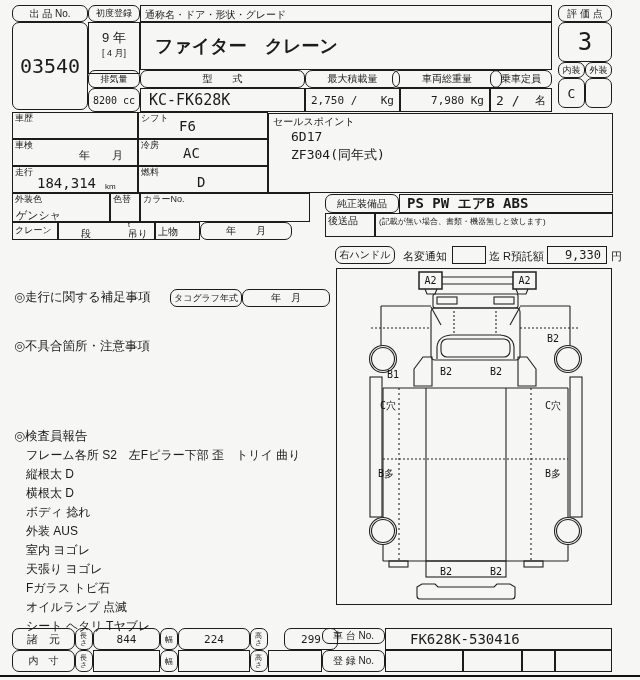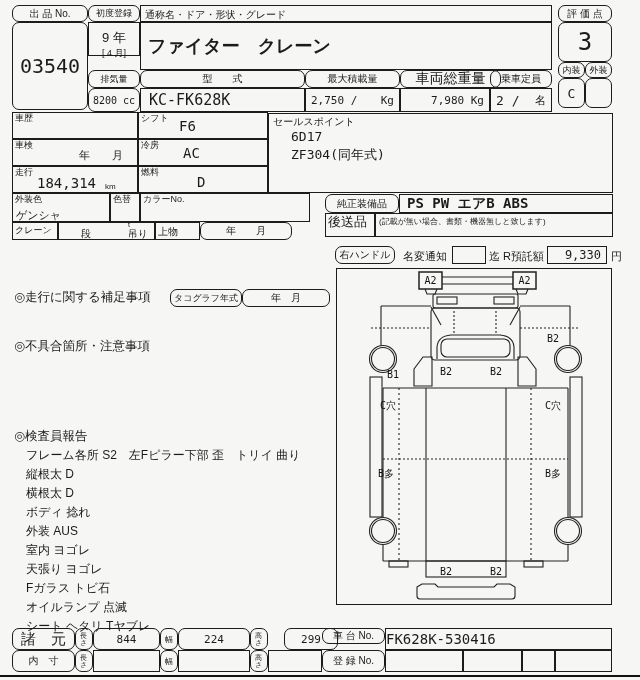--- a/index.html
+++ b/index.html
@@ -19,41 +19,41 @@
 </style>
 </head>
 <body>
 
 <div id="sheet">
 
   <div class="c cen" style="left:12px;top:5px;width:76px;height:17px;font-size:10px">出 品 No.</div>
   <div class="c cen mono" style="left:12px;top:22px;width:76px;height:88px;font-size:20px">03540</div>
 
   <div class="c cen" style="left:88px;top:5px;width:52px;height:17px;font-size:9px">初度登録</div>
-  <div class="c" style="left:88px;top:22px;width:52px;height:34px">
+  <div class="c" style="left:88px;top:22px;width:52px;height:52px">
     <div class="nb" style="text-align:center;font-size:13px;margin-top:6px">9 年</div>
     <div class="nb" style="text-align:center;font-size:9px">[ 4 月]</div>
   </div>
 
   <div class="c" style="left:140px;top:5px;width:412px;height:17px;font-size:10px;padding:2px 4px">通称名・ドア・形状・グレード</div>
-  <div class="c vcell" style="left:140px;top:22px;width:412px;height:48px;font-size:18px;font-weight:bold;padding-left:7px">ファイター　クレーン</div>
+  <div class="c vcell" style="left:140px;top:22px;width:412px;height:48px;font-size:18px;font-weight:bold;padding-left:14px">ファイター　クレーン</div>
 
   <div class="c cen" style="left:88px;top:70px;width:52px;height:18px;font-size:9px">排気量</div>
   <div class="c cen mono" style="left:88px;top:88px;width:52px;height:24px;font-size:10px">8200 cc</div>
 
   <div class="c cen" style="left:140px;top:70px;width:165px;height:18px;font-size:10px">型　　式</div>
   <div class="c vcell mono" style="left:140px;top:88px;width:165px;height:24px;font-size:15px;padding-left:8px">KC-FK628K</div>
 
   <div class="c cen" style="left:305px;top:70px;width:95px;height:18px;font-size:10px">最大積載量</div>
   <div class="c vcell mono" style="left:305px;top:88px;width:95px;height:24px;font-size:11px;justify-content:space-between;padding:0 5px">
     <span>2,750 /</span>
     <span>Kg</span>
   </div>
 
-  <div class="c cen" style="left:400px;top:70px;width:101px;height:18px;font-size:14px">車両総重量</div>
+  <div class="c cen" style="left:392px;top:70px;width:110px;height:18px;font-size:10px">車両総重量</div>
   <div class="c vcell mono" style="left:400px;top:88px;width:90px;height:24px;font-size:11px;justify-content:flex-end;padding-right:5px">7,980 Kg</div>
 
   <div class="c cen" style="left:490px;top:70px;width:62px;height:18px;font-size:10px">乗車定員</div>
   <div class="c vcell" style="left:490px;top:88px;width:62px;height:24px;justify-content:space-between;padding:0 5px">
     <span class="mono" style="font-size:13px">2 /</span>
     <span style="font-size:11px">名</span>
   </div>
 
   <div class="c cen" style="left:558px;top:5px;width:54px;height:17px;font-size:10px">評 価 点</div>
   <div class="c cen mono" style="left:558px;top:22px;width:54px;height:40px;font-size:24px">3</div>
@@ -116,21 +116,21 @@
   <div class="c" style="left:268px;top:113px;width:345px;height:80px">
     <span class="lab" style="font-size:10px;left:4px;top:2px">セールスポイント</span>
     <div class="nb mono" style="position:absolute;left:22px;top:15px;font-size:13px">6D17</div>
     <div class="nb mono" style="position:absolute;left:22px;top:32px;font-size:13px">ZF304(同年式)</div>
   </div>
 
   <div class="c cen" style="left:325px;top:194px;width:74px;height:19px;font-size:10px">純正装備品</div>
   <div class="c vcell mono" style="left:399px;top:194px;width:214px;height:19px;font-size:14px;font-weight:bold;padding-left:7px">PS PW エアB ABS</div>
 
   <div class="c" style="left:325px;top:213px;width:50px;height:24px">
-    <span class="lab" style="font-size:13px">後送品</span>
+    <span class="lab" style="font-size:10px">後送品</span>
   </div>
   <div class="c" style="left:375px;top:213px;width:238px;height:24px">
     <span class="txt" style="left:3px;top:2px;font-size:8px">(記載が無い場合、書類・機器無しと致します)</span>
   </div>
 
   <div class="c cen" style="left:335px;top:246px;width:60px;height:18px;font-size:10px">右ハンドル</div>
   <span class="txt" style="left:403px;top:249px;font-size:11px">名変通知</span>
   <div class="c" style="left:452px;top:246px;width:34px;height:18px"></div>
   <span class="txt" style="left:489px;top:249px;font-size:11px">迄</span>
   <span class="txt" style="left:503px;top:249px;font-size:11px">R預託額</span>
@@ -226,29 +226,29 @@
         <text x="43" y="140">C穴</text>
         <text x="208" y="140">C穴</text>
         <text x="41" y="208">B多</text>
         <text x="208" y="208">B多</text>
         <text x="103" y="306">B2</text>
         <text x="153" y="306">B2</text>
       </g>
     </svg>
   </div>
 
-  <div class="c cen" style="left:12px;top:628px;width:63px;height:22px;font-size:15px">諸　元</div>
+  <div class="c cen" style="left:12px;top:628px;width:63px;height:22px;font-size:11px">諸　元</div>
   <div class="c cen small7" style="left:75px;top:628px;width:18px;height:22px;padding:0 4px">長さ</div>
   <div class="c cen mono" style="left:93px;top:628px;width:67px;height:22px;font-size:11px">844</div>
   <div class="c cen" style="left:160px;top:628px;width:18px;height:22px;font-size:8px">幅</div>
   <div class="c cen mono" style="left:178px;top:628px;width:72px;height:22px;font-size:11px">224</div>
   <div class="c cen small7" style="left:250px;top:628px;width:18px;height:22px;padding:0 4px">高さ</div>
   <div class="c cen mono" style="left:284px;top:628px;width:54px;height:22px;font-size:11px">299</div>
   <div class="c cen" style="left:322px;top:628px;width:63px;height:16px;font-size:10px">車 台 No.</div>
-  <div class="c vcell mono" style="left:385px;top:628px;width:227px;height:22px;font-size:14px;padding-left:0">FK628K-530416</div>
+  <div class="c vcell mono" style="left:385px;top:628px;width:227px;height:22px;font-size:14px;padding-left:24px">FK628K-530416</div>
 
   <div class="c cen" style="left:12px;top:650px;width:63px;height:22px;font-size:10px">内　寸</div>
   <div class="c cen small7" style="left:75px;top:650px;width:18px;height:22px;padding:0 4px">長さ</div>
   <div class="c" style="left:93px;top:650px;width:67px;height:22px"></div>
   <div class="c cen" style="left:160px;top:650px;width:18px;height:22px;font-size:8px">幅</div>
   <div class="c" style="left:178px;top:650px;width:72px;height:22px"></div>
   <div class="c cen small7" style="left:250px;top:650px;width:18px;height:22px;padding:0 4px">高さ</div>
   <div class="c" style="left:268px;top:650px;width:54px;height:22px"></div>
   <div class="c cen" style="left:322px;top:650px;width:63px;height:22px;font-size:10px">登 録 No.</div>
   <div class="c" style="left:385px;top:650px;width:78px;height:22px"></div>

